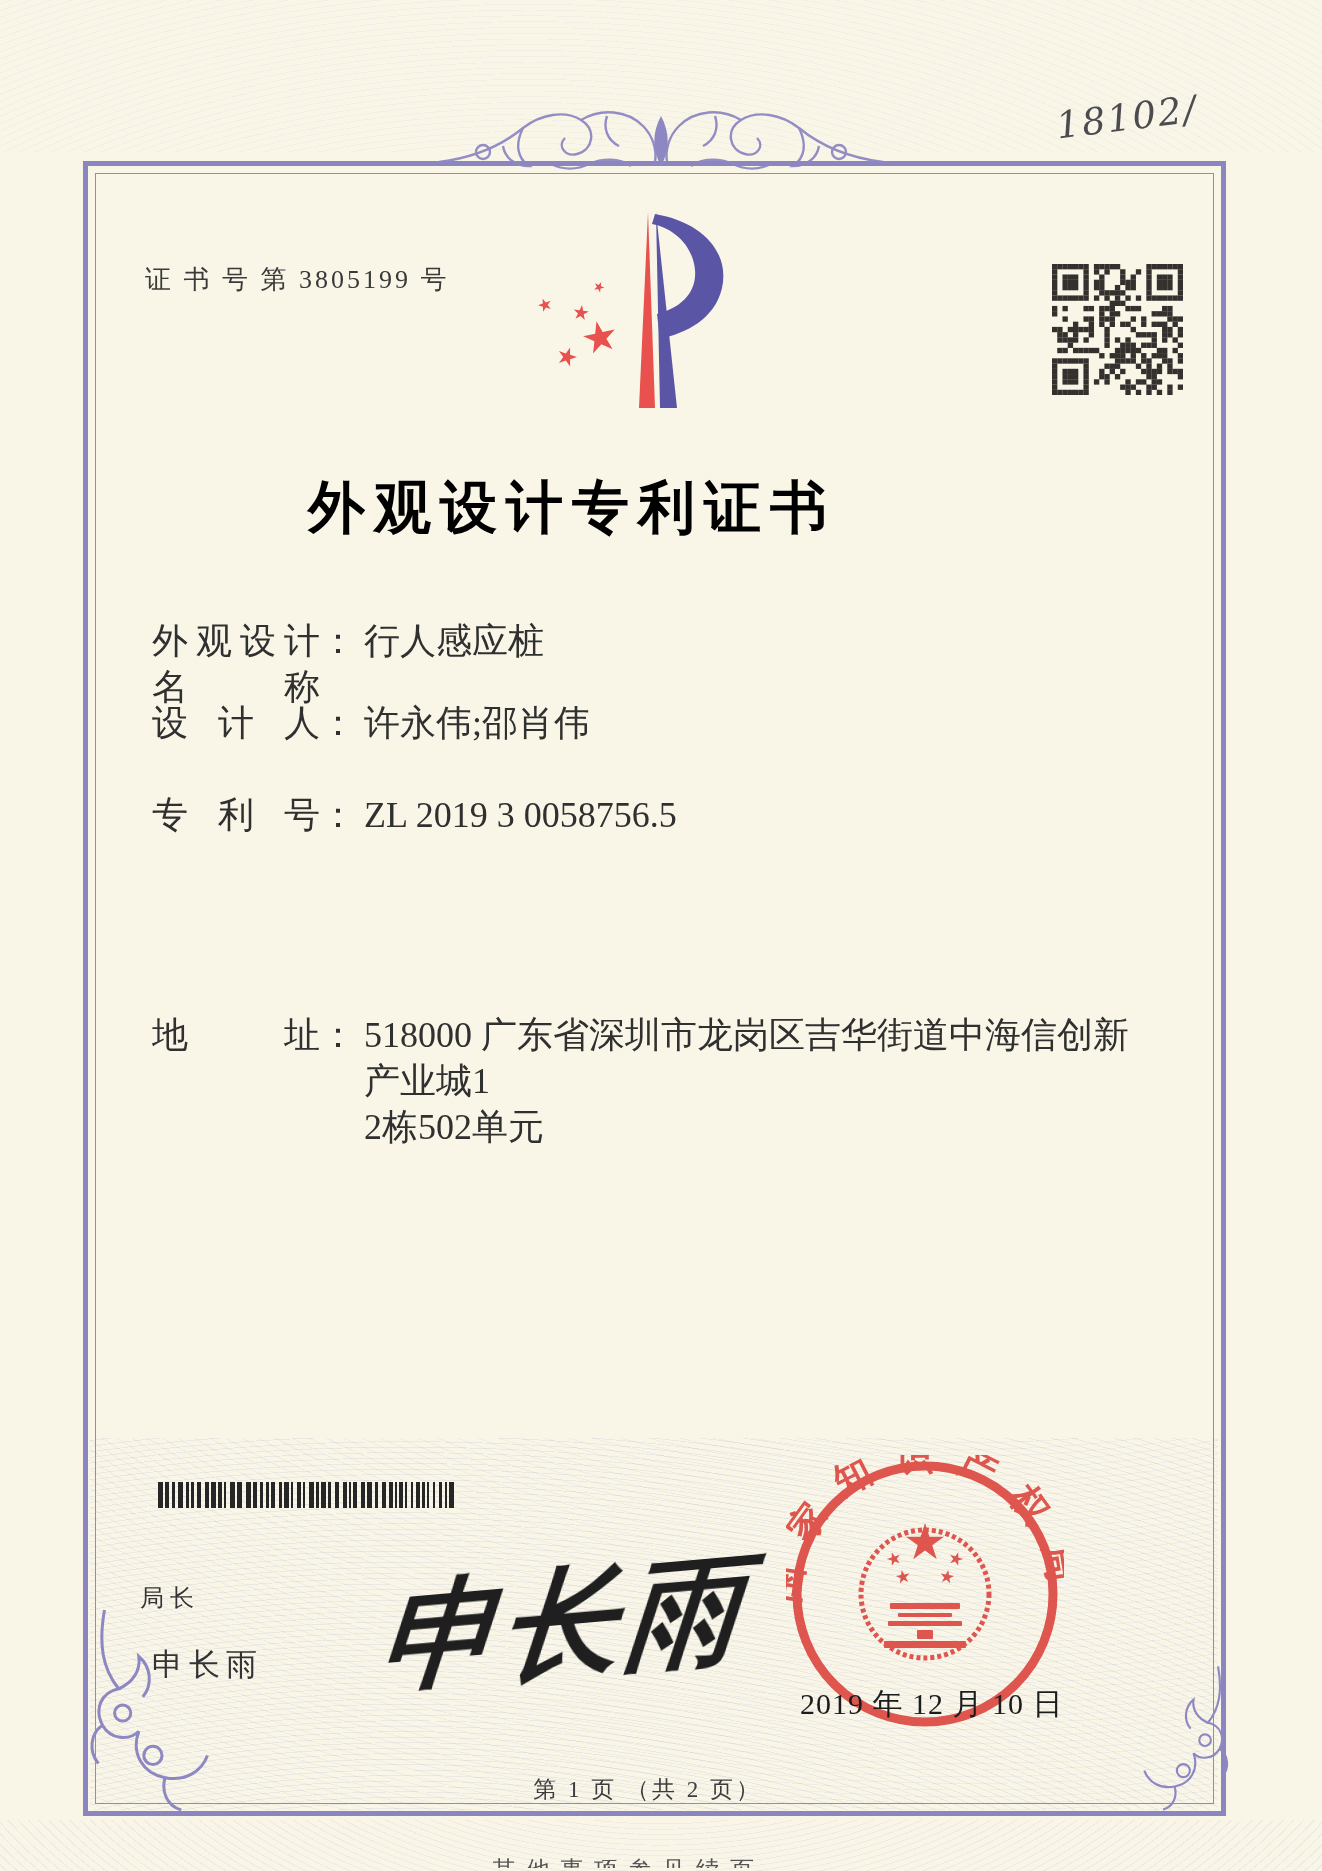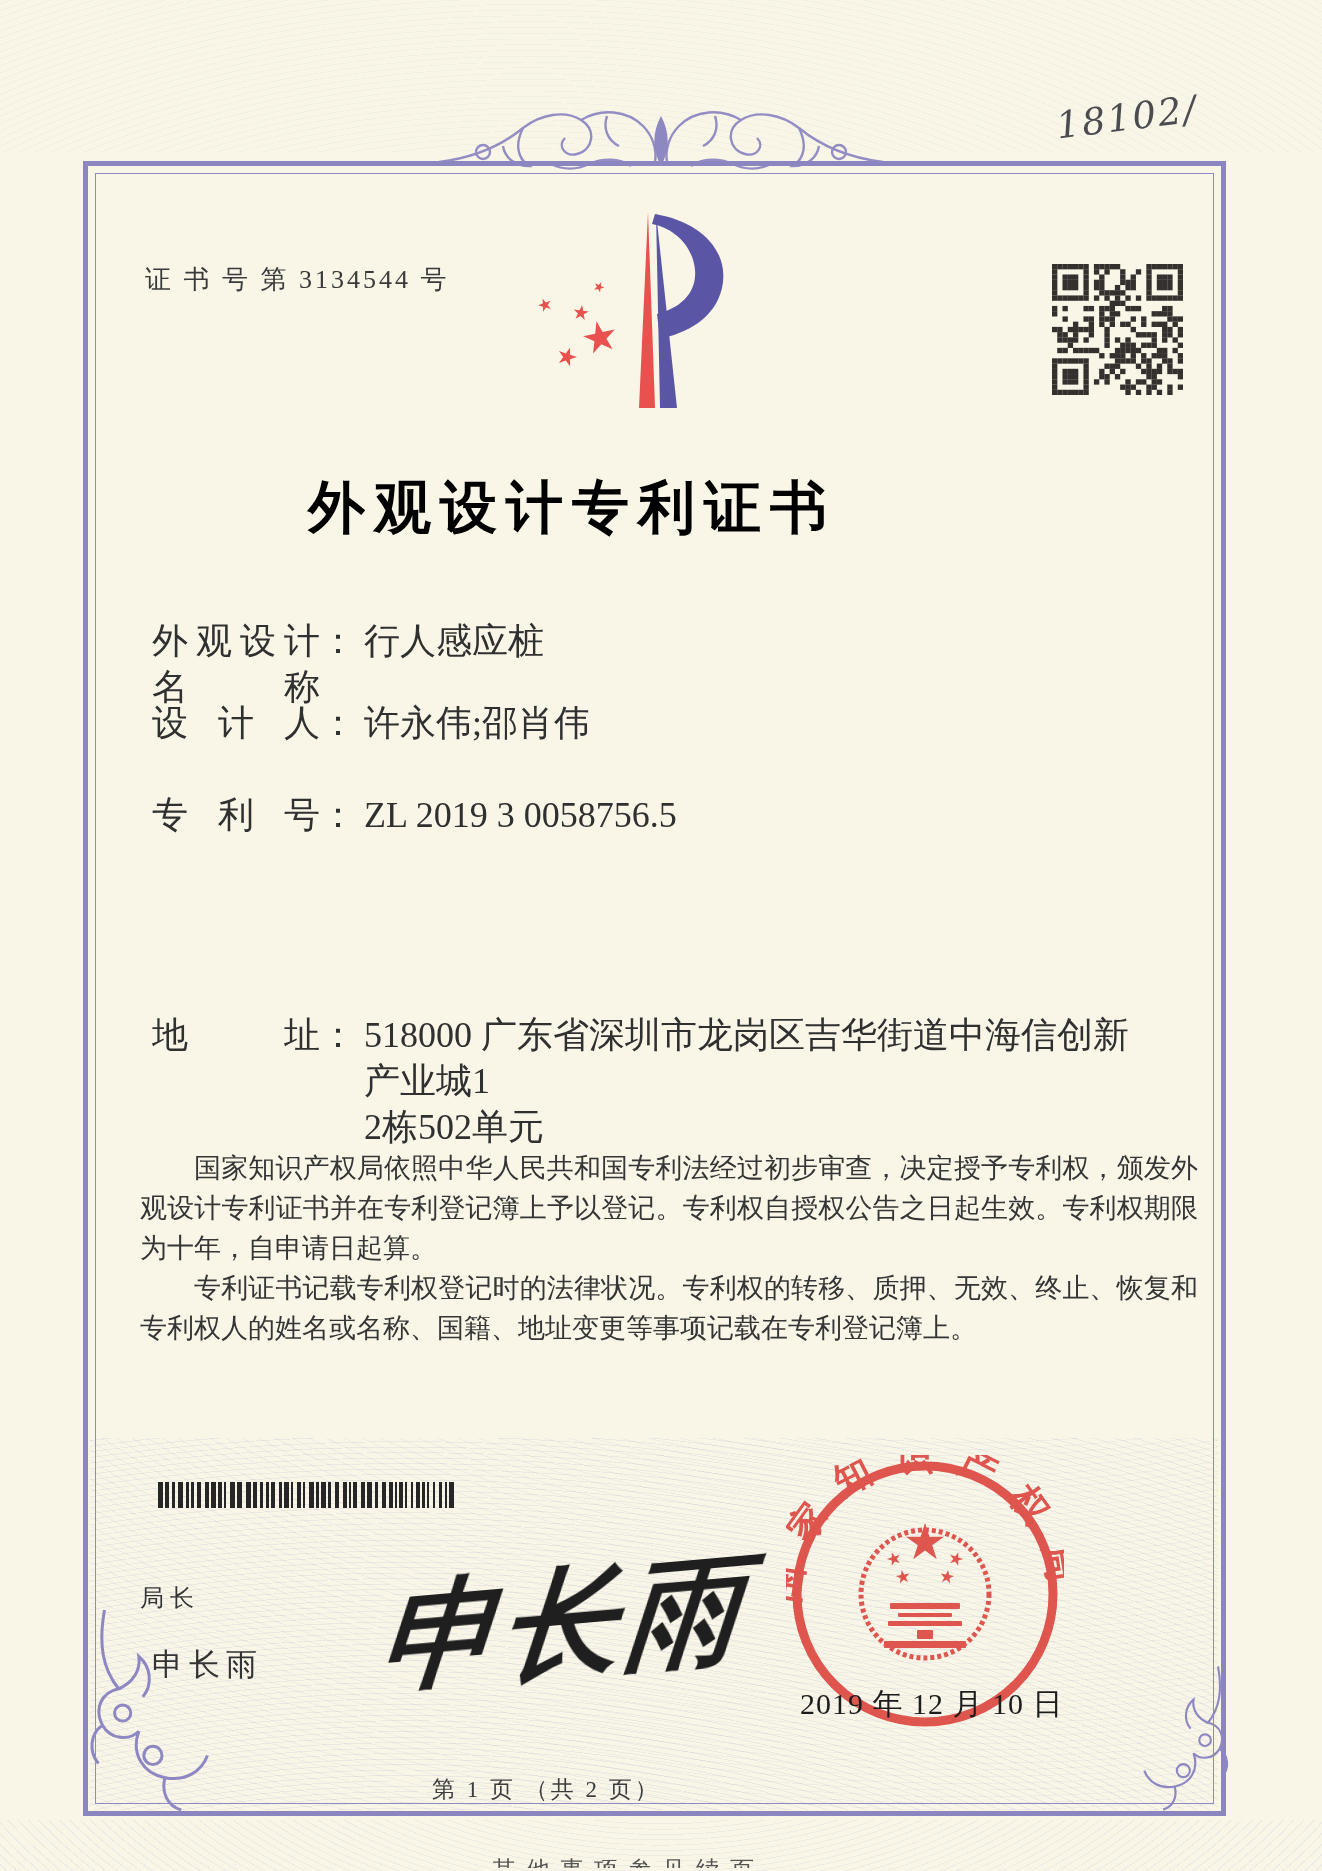--- a/index.html
+++ b/index.html
@@ -40,21 +40,21 @@
   .body-text p{margin:0;text-indent:2em;}
   .barcode{position:absolute;left:158px;top:1482px;}
   .sig-title{position:absolute;left:140px;top:1582px;font-size:24px;letter-spacing:6px;color:#333;}
   .sig-name{position:absolute;left:152px;top:1644px;font-size:31px;letter-spacing:6px;color:#333;}
   .sig-script{position:absolute;left:380px;top:1545px;font-size:118px;font-style:italic;font-weight:700;
     font-family:"DejaVu Serif",serif;color:#1f1f1f;transform:rotate(-5deg) skewX(-10deg);
     letter-spacing:4px;filter:blur(.4px);white-space:nowrap;}
   .seal{position:absolute;left:786px;top:1455px;width:278px;height:278px;opacity:.93;}
   .seal-date{position:absolute;left:800px;top:1684px;width:252px;font-size:30px;letter-spacing:1px;
     color:#1c1c1c;text-align:center;white-space:nowrap;}
-  .page-footer{position:absolute;left:432px;top:1774px;width:330px;text-align:left;
+  .page-footer{position:absolute;left:432px;top:1774px;width:330px;text-align:right;
     font-size:23px;letter-spacing:3px;color:#3c3c3c;}
   .cutoff{position:absolute;left:492px;top:1853px;width:340px;height:15px;overflow:hidden;opacity:.8;}
   .cutoff span{font-size:24px;letter-spacing:10px;line-height:34px;color:#2e2e2e;display:block;}
   .logo{position:absolute;left:450px;top:210px;width:300px;height:200px;}
   .qr{position:absolute;left:1052px;top:264px;width:131px;height:131px;}
   .ornament{position:absolute;left:431px;top:100px;width:460px;height:92px;}
   .flourish-bl{position:absolute;left:84px;top:1604px;width:150px;height:212px;}
   .flourish-br{position:absolute;left:1126px;top:1662px;width:106px;height:152px;}
   svg{display:block;}
   .defs-holder{position:absolute;width:0;height:0;overflow:hidden;}
@@ -100,21 +100,21 @@
 
   <svg class="flourish-bl" viewBox="0 0 140 210">
     <use href="#flour"></use>
   </svg>
   <svg class="flourish-br" viewBox="0 0 140 210">
     <use href="#flour" transform="translate(140,0) scale(-1,1)"></use>
   </svg>
 
   <div class="hand-note">18102/</div>
 
-  <div class="cert-no">证 书 号 第 3134544 号</div>
+  <div class="cert-no">证 书 号 第 3805199 号</div>
 
   <svg class="logo" viewBox="0 0 300 200">
     <polygon points="198,2 189,198 205,198" fill="#e8514d"></polygon>
     <polygon points="206,2 210,198 227,198" fill="#5b55a5"></polygon>
     <path d="M 205,4 C 252,12 280,42 272,78 C 265,109 236,123 210,129 L 207,104 C 230,98 247,83 245,60 C 243,36 224,18 202,14 Z" fill="#5b55a5"></path>
     <g fill="#e8514d">
       <use href="#star" transform="translate(150,128) scale(1.7) rotate(-12)"></use>
       <use href="#star" transform="translate(117,147) scale(1.0) rotate(18)"></use>
       <use href="#star" transform="translate(131,103) scale(0.8) rotate(8)"></use>
       <use href="#star" transform="translate(95,95) scale(0.7) rotate(-20)"></use>
@@ -432,24 +432,20 @@
   <div class="row" style="top:792px">
     <span class="lab">专利号</span><span class="colon">：</span><span class="val">ZL 2019 3 0058756.5</span>
   </div>
   <div class="row" style="top:1012px">
     <span class="lab">地址</span><span class="colon">：</span><span class="val">518000 广东省深圳市龙岗区吉华街道中海信创新产业城1
 2栋502单元</span>
   </div>
   <div class="row" style="top:1098px;width:1060px">
   </div>
 
-  <div class="body-text">
-    <p>国家知识产权局依照中华人民共和国专利法经过初步审查，决定授予专利权，颁发外观设计专利证书并在专利登记簿上予以登记。专利权自授权公告之日起生效。专利权期限为十年，自申请日起算。</p>
-    <p>专利证书记载专利权登记时的法律状况。专利权的转移、质押、无效、终止、恢复和专利权人的姓名或名称、国籍、地址变更等事项记载在专利登记簿上。</p>
-  </div>
 
   <svg class="barcode" id="barcode" width="296" height="26">
       <rect x="0" y="0" width="5" height="26" fill="#262626"></rect>
       <rect x="7" y="0" width="4" height="26" fill="#262626"></rect>
       <rect x="14" y="0" width="3" height="26" fill="#262626"></rect>
       <rect x="20" y="0" width="5" height="26" fill="#262626"></rect>
       <rect x="28" y="0" width="3" height="26" fill="#262626"></rect>
       <rect x="33" y="0" width="3" height="26" fill="#262626"></rect>
       <rect x="39" y="0" width="4" height="26" fill="#262626"></rect>
       <rect x="47" y="0" width="4" height="26" fill="#262626"></rect>

